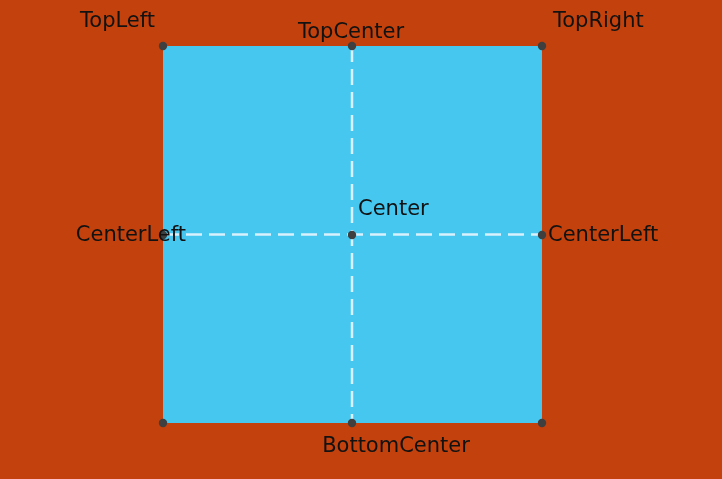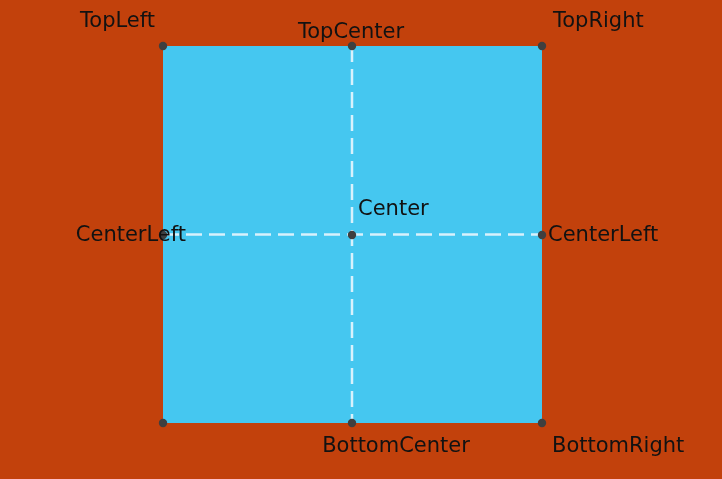--- a/index.html
+++ b/index.html
@@ -58,15 +58,14 @@
     <circle cx="542" cy="423" r="4.2" fill="#3f3f3f"></circle>
   </svg>
 
   <div class="anchor-label lbl-top-left">TopLeft</div>
   <div class="anchor-label lbl-top-center">TopCenter</div>
   <div class="anchor-label lbl-top-right">TopRight</div>
   <div class="anchor-label lbl-center-left">CenterLeft</div>
   <div class="anchor-label lbl-center">Center</div>
   <div class="anchor-label lbl-center-right">CenterLeft</div>
   <div class="anchor-label lbl-bottom-center">BottomCenter</div>
-  <div class="anchor-label lbl-bottom-right">BottomRight</div>
 
 </div>
 
 </body></html>

